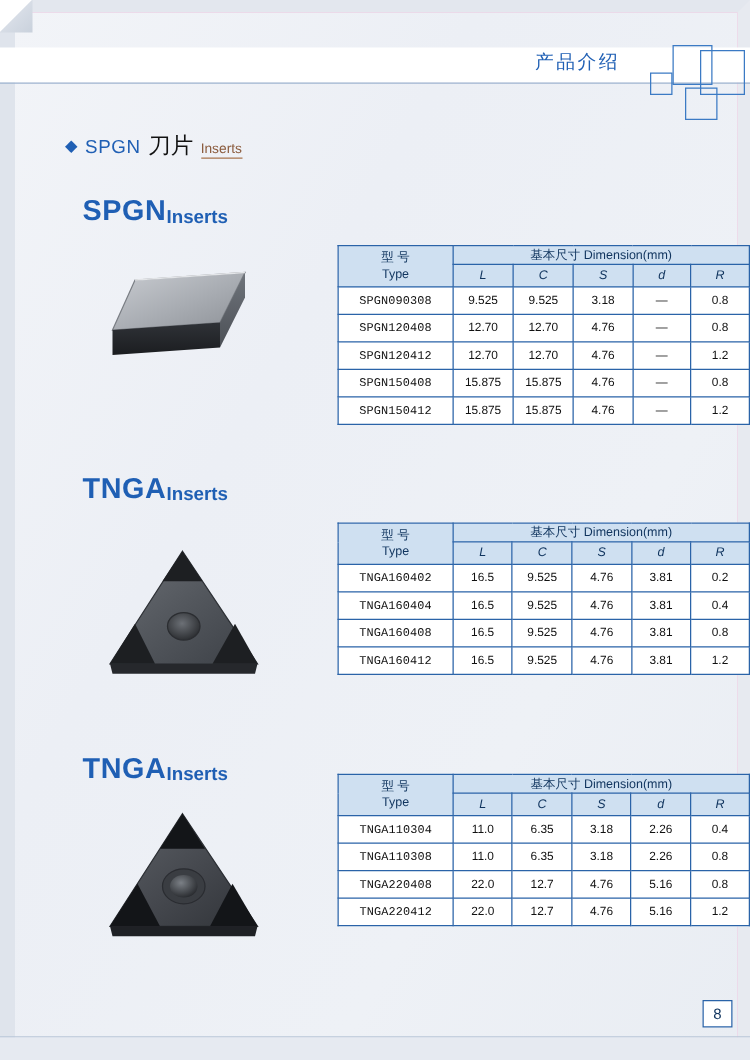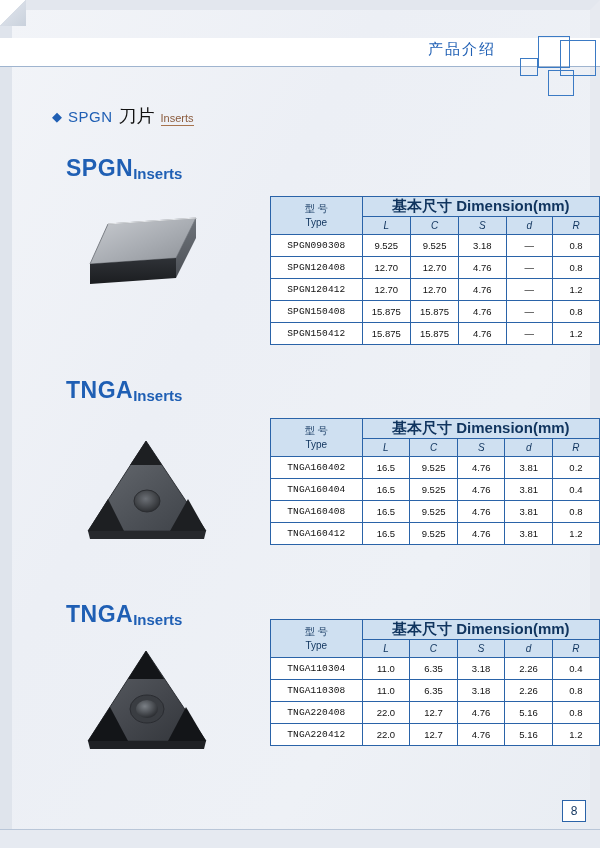--- a/index.html
+++ b/index.html
@@ -155,22 +155,21 @@
   table.spec thead th {
     background: #cfe0f1;
     color: #10345e;
   }
   table.spec thead th.type {
     font-size: 10px;
     line-height: 1.35;
     width: 94px;
   }
   table.spec thead th.dim {
-    font-size: 15px;
-    font-weight: bold;
+    font-size: 10px;
   }
   table.spec thead th.sub {
     font-size: 10px;
     font-style: italic;
     height: 17px;
   }
   table.spec tbody td {
     height: 21px;
     background: #ffffff;
   }

